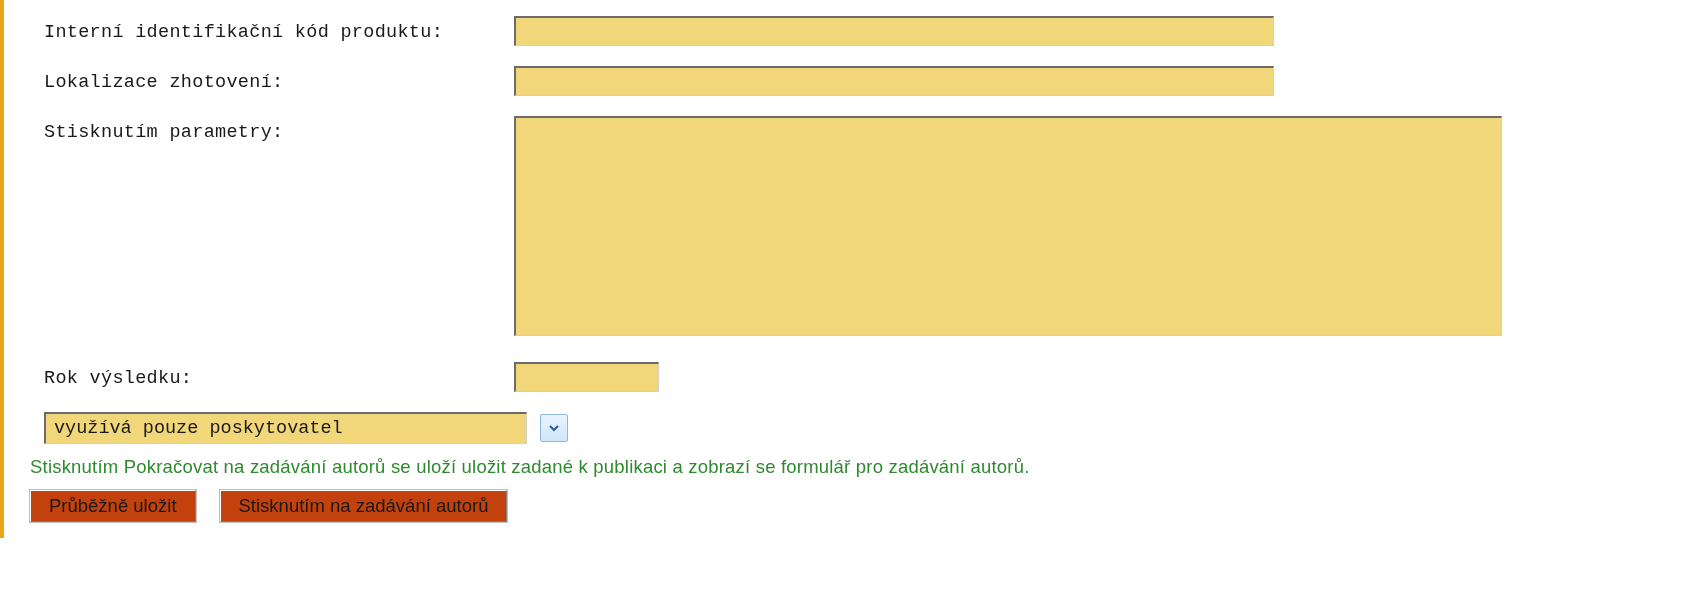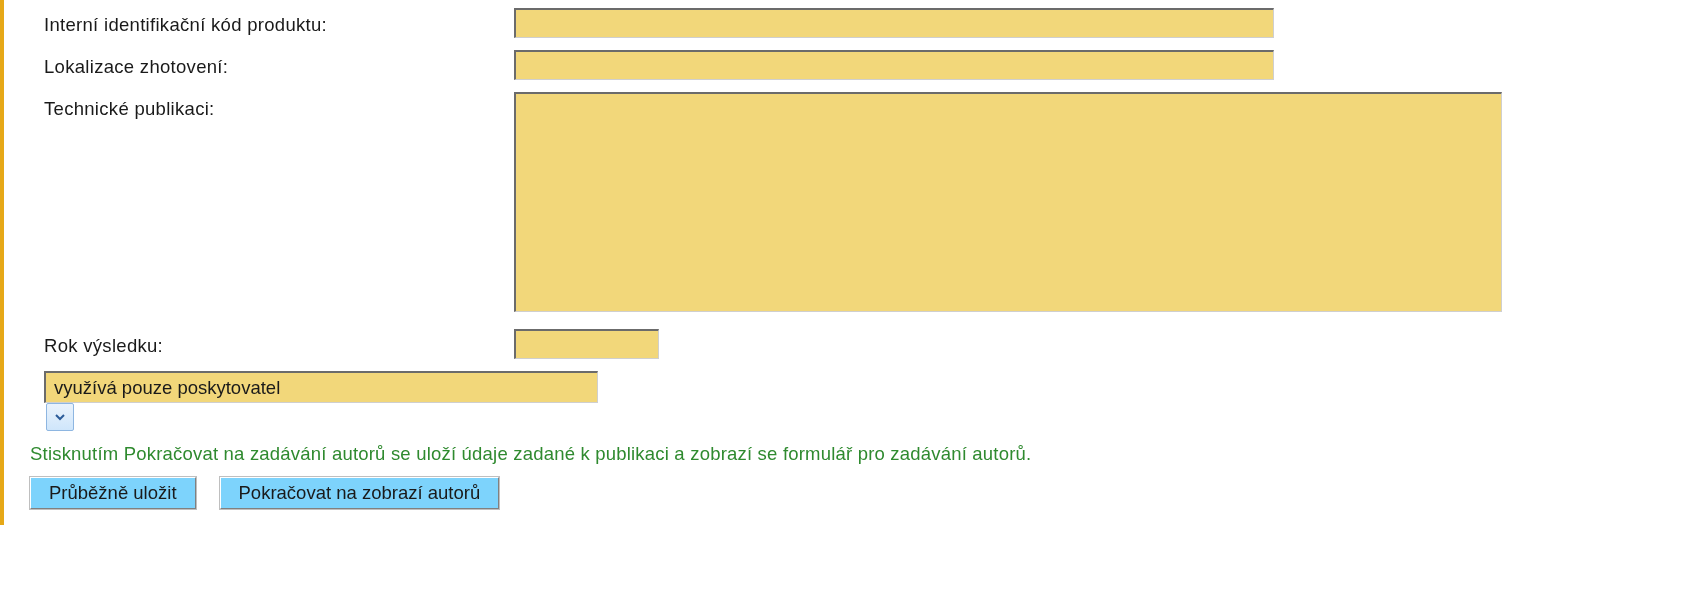--- a/index.html
+++ b/index.html
@@ -11,21 +11,22 @@
     background: #ffffff;
   }
   .page {
     border-left: 4px solid #e6a817;
     padding: 0 0 10px 0;
     width: 1684px;
   }
   .form-row {
     display: flex;
     align-items: flex-start;
-    padding: 8px 0 4px 40px;
+    padding: 16px 0 4px 40px;
+    font-family: Liberation Mono, monospace;
   }
   .label-cell {
     width: 470px;
     flex: 0 0 470px;
     padding-top: 6px;
     font-weight: normal;
     letter-spacing: 0.3px;
   }
   .input-cell {
     flex: 0 0 auto;
@@ -64,21 +65,21 @@
     display: inline-block;
     width: 538px;
   }
   .select-input {
     background: #f2d77a;
     border-top: 2px solid #6b6b6b;
     border-left: 2px solid #6b6b6b;
     border-right: 1px solid #cfcfcf;
     border-bottom: 1px solid #cfcfcf;
     height: 32px;
-    width: 554px;
+    width: 483px;
     padding: 2px 8px;
     font-family: inherit;
     font-size: 18.5px;
     display: inline-flex;
     align-items: center;
     vertical-align: middle;
   }
   .select-arrow-btn {
     display: inline-flex;
     align-items: center;
@@ -98,21 +99,21 @@
     color: #2f8a2f;
     font-size: 18.5px;
     letter-spacing: 0.2px;
   }
   .button-row {
     padding: 6px 0 6px 26px;
     display: flex;
     gap: 24px;
   }
   .btn {
-    background: #7dd3fc;
+    background: #c2410c;
     border-top: 1px solid #ffffff;
     border-left: 1px solid #ffffff;
     border-right: 1px solid #808080;
     border-bottom: 1px solid #808080;
     box-shadow: 0 0 0 1px #bfbfbf;
     padding: 4px 18px;
     font-family: inherit;
     font-size: 18.5px;
     cursor: pointer;
     color: #1a1a1a;
@@ -131,21 +132,21 @@
   </div>
 
   <div class="form-row">
     <div class="label-cell">Lokalizace zhotovení:</div>
     <div class="input-cell">
       <input type="text" class="text-input w-760" value="" style="">
     </div>
   </div>
 
   <div class="form-row">
-    <div class="label-cell">Technické publikaci:</div>
+    <div class="label-cell">Stisknutím parametry:</div>
     <div class="input-cell">
       <textarea class="textarea-input" style=""></textarea>
     </div>
   </div>
 
   <div class="form-row">
     <div class="label-cell">Rok výsledku:</div>
     <div class="input-cell">
       <input type="text" class="text-input w-145" value="" style="">
     </div>
@@ -157,20 +158,20 @@
         <span class="select-input">využívá pouze poskytovatel</span>
         <span class="select-arrow-btn">
           <svg width="14" height="14" viewBox="0 0 14 14">
               <polyline points="3,5 7,9 11,5" fill="none" stroke="#2b5b99" stroke-width="2"></polyline>
             </svg>
         </span>
       </span>
     </div>
   </div>
 
-  <div class="hint-row">Stisknutím Pokračovat na zadávání autorů se uloží údaje zadané k publikaci a zobrazí se formulář pro zadávání autorů.</div>
+  <div class="hint-row">Stisknutím Pokračovat na zadávání autorů se uloží uložit zadané k publikaci a zobrazí se formulář pro zadávání autorů.</div>
 
   <div class="button-row">
     <button class="btn">Průběžně uložit</button>
-    <button class="btn">Pokračovat na zobrazí autorů</button>
+    <button class="btn">Stisknutím na zadávání autorů</button>
   </div>
 
 </div>
 
 </body></html>

